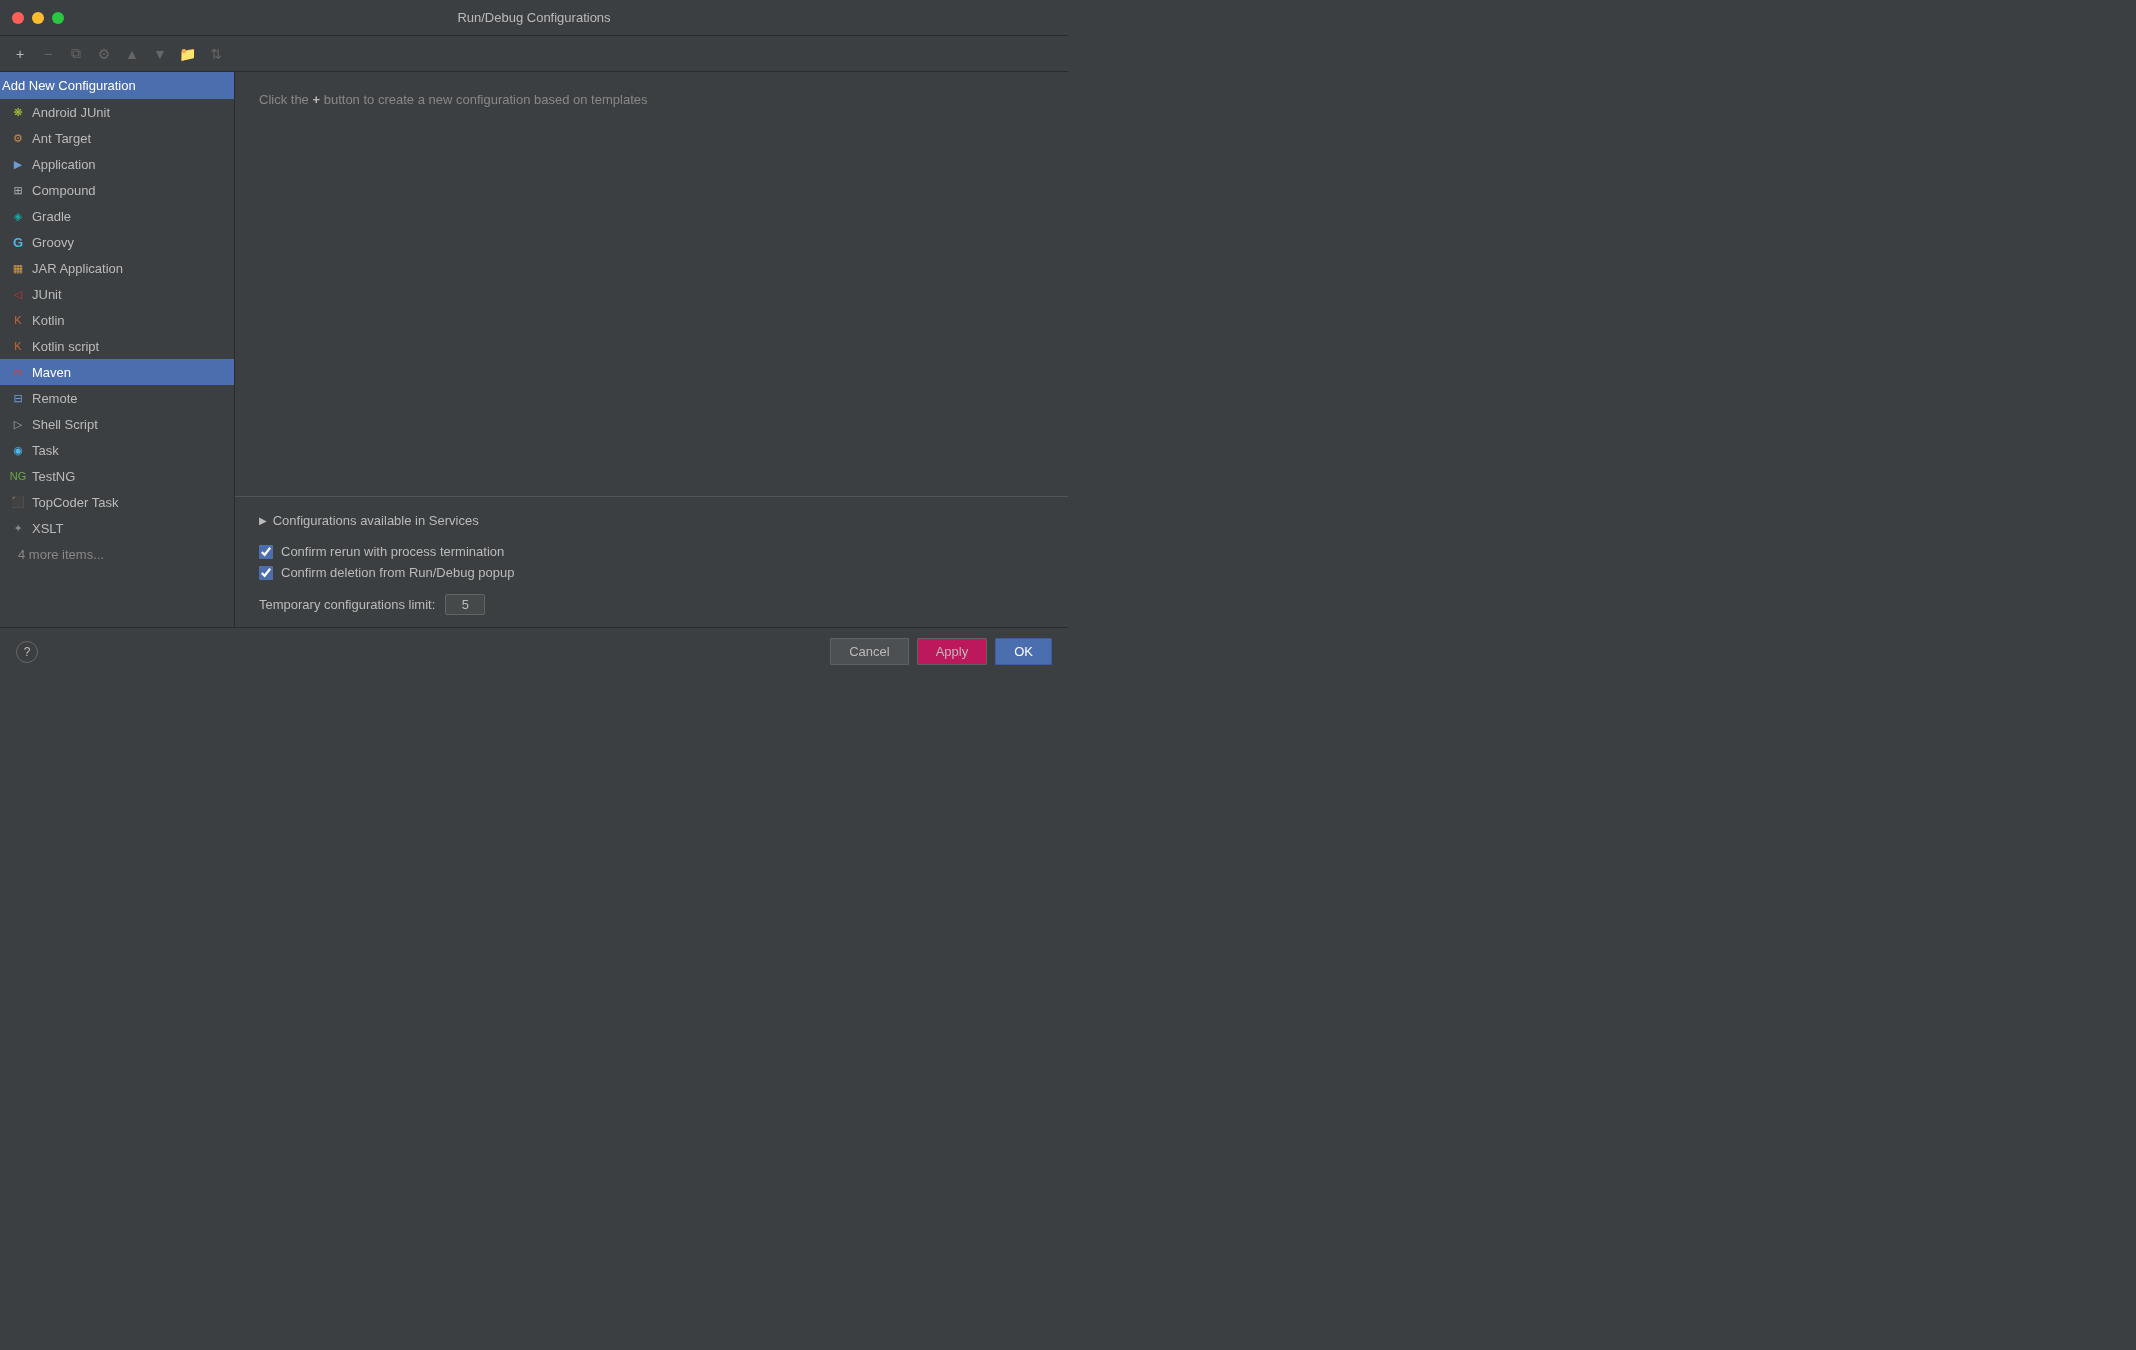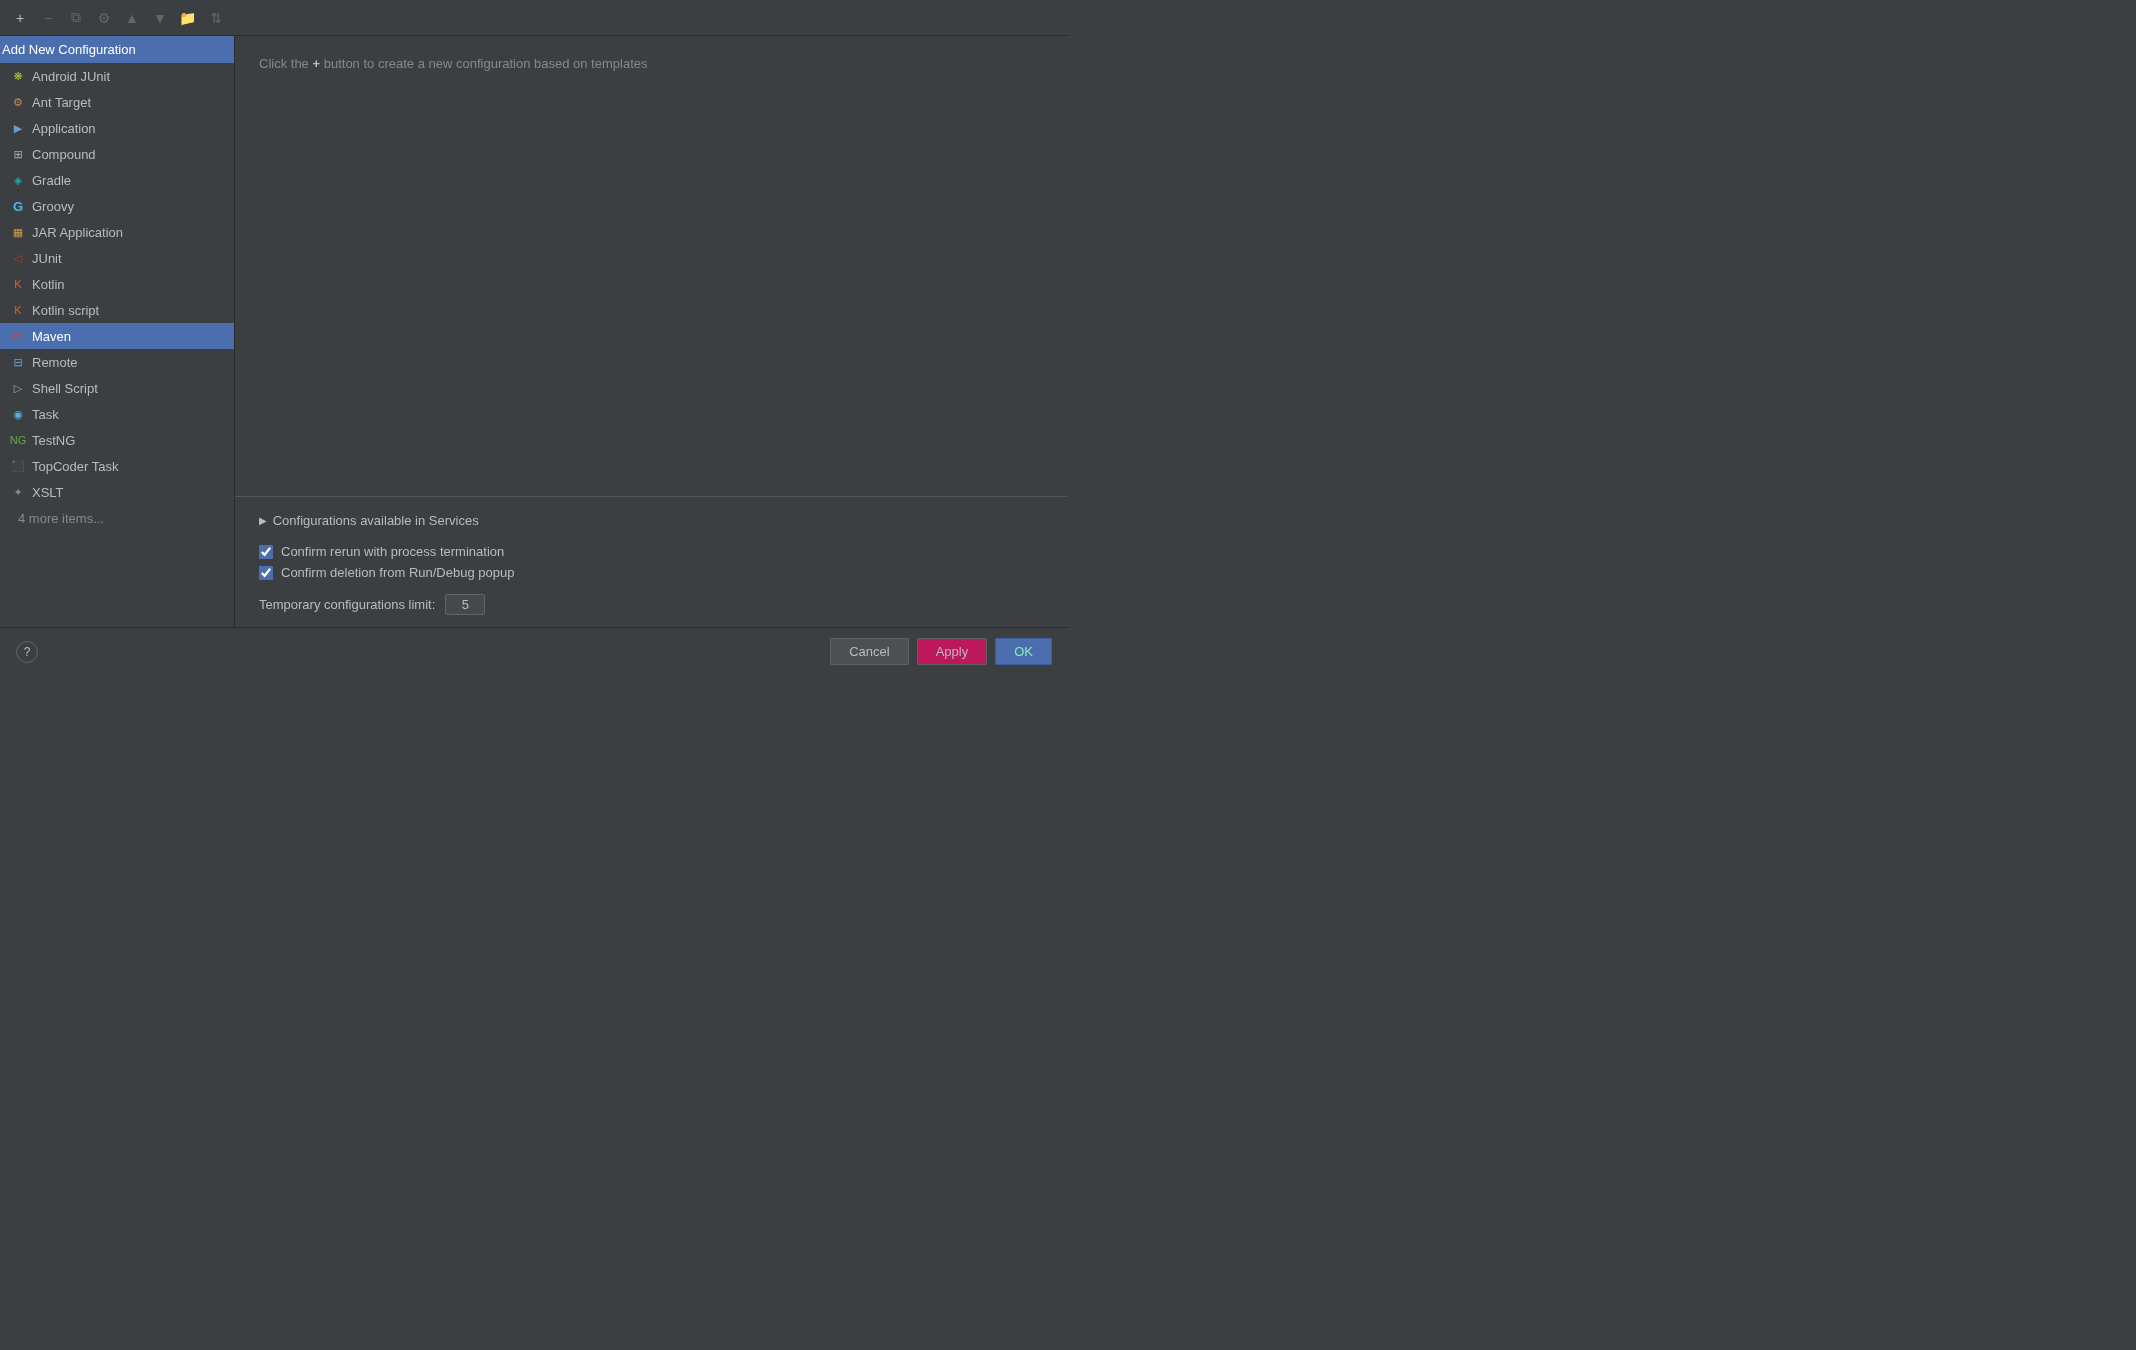--- a/index.html
+++ b/index.html
@@ -249,21 +249,21 @@
       color: #bbbbbb;
       border: 1px solid #606060;
     }
     .btn-apply {
       background: #be185d;
       color: #bbbbbb;
       border: 1px solid #606060;
     }
     .btn-ok {
       background: #4b6eaf;
-      color: #86efac;
+      color: #ffffff;
       border: 1px solid #3b5e9f;
     }
 
     
     .icon-android { color: #a4c639; }
     .icon-ant { color: #cc8844; }
     .icon-app { color: #6b9dd1; }
     .icon-compound { color: #aaaaaa; }
     .icon-gradle { color: #1ba5a5; }
     .icon-groovy { color: #4db6e8; font-weight: bold; font-size: 13px; }
@@ -276,20 +276,28 @@
     .icon-task { color: #4db6e8; }
     .icon-testng { color: #66aa44; }
     .icon-topcoder { color: #cc2222; }
     .icon-xslt { color: #888888; }
   </style>
 </head>
 <body>
 
 <div class="window">
 
+  <div class="title-bar">
+    <div class="title-bar-buttons">
+      <button class="tb-btn tb-close"></button>
+      <button class="tb-btn tb-minimize"></button>
+      <button class="tb-btn tb-maximize"></button>
+    </div>
+    <span class="title-text">Run/Debug Configurations</span>
+  </div>
 
   <div class="toolbar">
     <button class="toolbar-btn" title="Add">
       <span>+</span>
     </button>
     <button class="toolbar-btn disabled" title="Remove">
       <span>−</span>
     </button>
     <button class="toolbar-btn disabled" title="Copy">
       <span>⧉</span>

